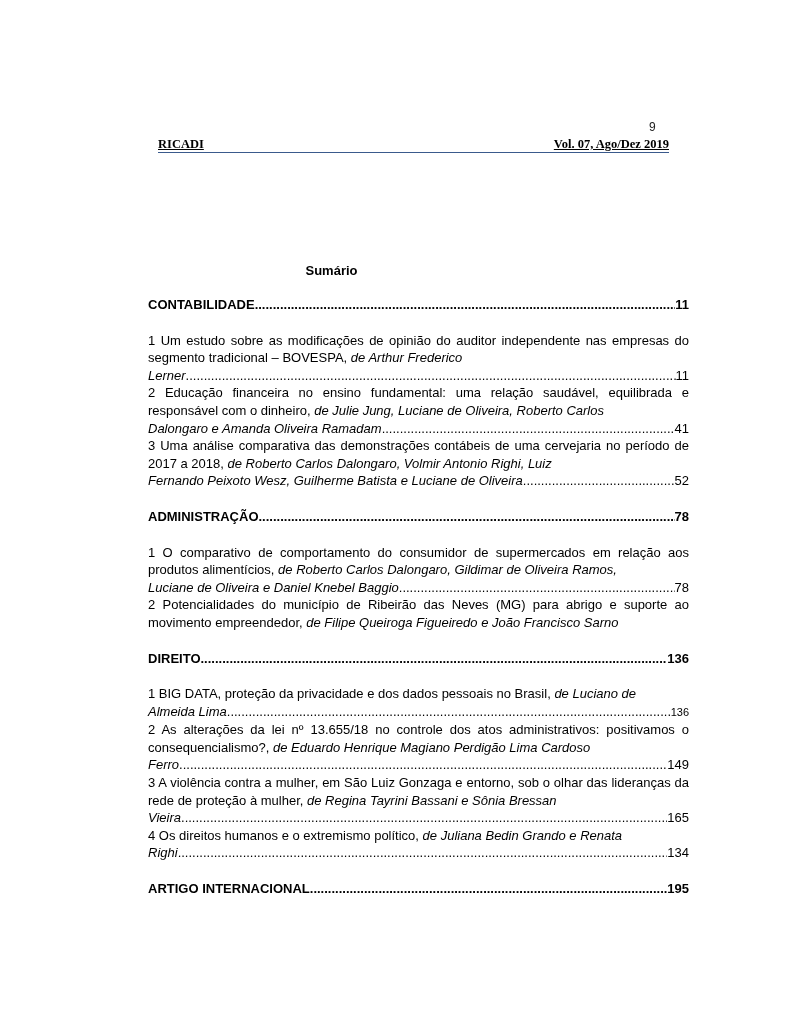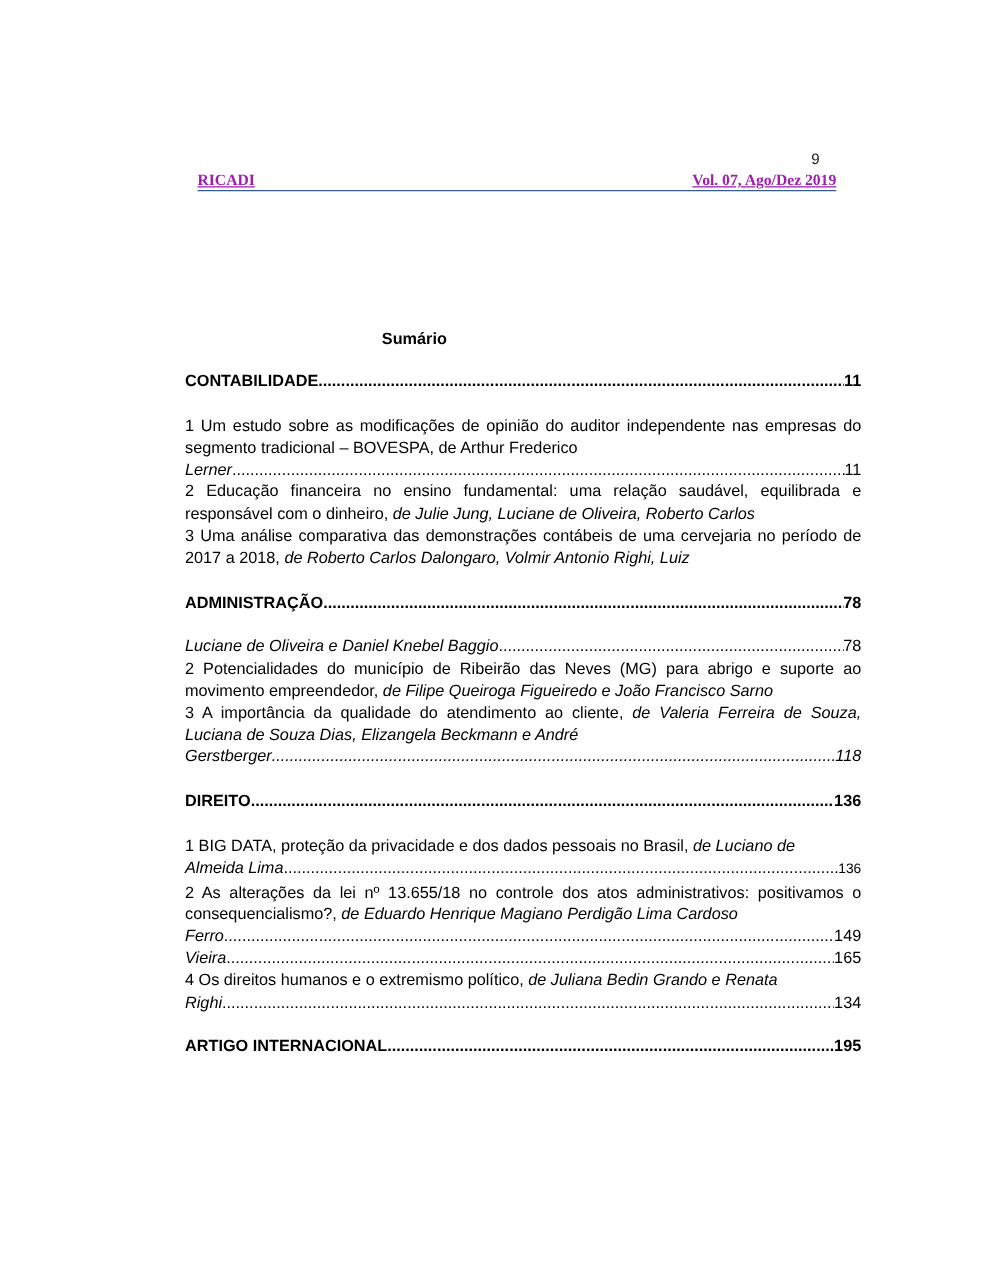--- a/index.html
+++ b/index.html
@@ -1,18 +1,18 @@
 <!DOCTYPE html>
 <html><head>
   <meta charset="utf-8">
   <style>
     html, body { margin: 0; padding: 0; background: #ffffff; }
     body { width: 791px; height: 1024px; position: relative; overflow: hidden; font-family: "Liberation Sans", sans-serif; color: #000; }
     .page-number { position: absolute; left: 649px; top: 120px; font-family: "Liberation Sans", sans-serif; font-size: 12px; color: #222; }
-    .running-header { position: absolute; left: 158px; top: 136px; width: 511px; height: 16px; border-bottom: 1.5px solid #3a5a8c; font-family: "Liberation Serif", serif; font-weight: bold; font-size: 12.5px; color: #a21caf; }
+    .running-header { position: absolute; left: 158px; top: 136px; width: 511px; height: 16px; border-bottom: 1.5px solid #3a5a8c; font-family: "Liberation Serif", serif; font-weight: bold; font-size: 12.5px; color: #000000; }
     .running-header .left { position: absolute; left: 0; bottom: 0; text-decoration: underline; }
     .running-header .right { position: absolute; right: 0; bottom: 0; text-decoration: underline; margin-left: 48px; }
     .toc-title { position: absolute; left: 0; width: 663px; top: 263px; text-align: center; font-weight: bold; font-size: 13px; }
     .toc { position: absolute; left: 136px; top: 296px; width: 541px; font-size: 13px; line-height: 17.6px; margin-left: 12px; }
     .section { display: flex; font-weight: bold; font-size: 13px; align-items: baseline; }
     .section .dots { flex: 1; overflow: hidden; white-space: nowrap; }
     .section .dots::before { content: "......................................................................................................................................................................................................................"; font-weight: bold; }
     .entries { margin-top: 18px; margin-bottom: 18px; }
     .leader { display: flex; align-items: baseline; }
     .leader .dots { flex: 1; overflow: hidden; white-space: nowrap; }
@@ -35,70 +35,73 @@
 
   <div class="section">
     <span>CONTABILIDADE</span>
     <span class="dots"></span>
     <span>11</span>
   </div>
   <div class="entries">
     <div class="entry-block">
       <div class="entry-body">
         <span>1 Um estudo sobre as modificações de opinião do auditor independente nas empresas do segmento tradicional – BOVESPA,</span>
-        <span class="authors" style="">de Arthur Frederico</span>
+        <span class="authors" style="font-style:italic">de Arthur Frederico</span>
       </div>
       <div class="leader">
         <span style="font-style:italic">Lerner</span>
         <span class="dots"></span>
         <span>11</span>
       </div>
     </div>
     <div class="entry-block">
       <div class="entry-body">
         <span>2 Educação financeira no ensino fundamental: uma relação saudável, equilibrada e responsável com o dinheiro,</span>
         <span style="font-style:italic">de Julie Jung, Luciane de Oliveira, Roberto Carlos</span>
       </div>
+      <div class="leader">
+        <span style="font-style:italic">Dalongaro e Amanda Oliveira Ramadam</span>
+        <span class="dots"></span>
+        <span>41</span>
+      </div>
     </div>
     <div class="entry-block">
       <div class="entry-body">
         <span>3 Uma análise comparativa das demonstrações contábeis de uma cervejaria no período de 2017 a 2018,</span>
         <span style="font-style:italic">de Roberto Carlos Dalongaro, Volmir Antonio Righi, Luiz</span>
+      </div>
+      <div class="leader">
+        <span style="font-style:italic">Fernando Peixoto Wesz, Guilherme Batista e Luciane de Oliveira</span>
+        <span class="dots"></span>
+        <span>52</span>
       </div>
     </div>
   </div>
 
   <div class="section">
     <span>ADMINISTRAÇÃO</span>
     <span class="dots"></span>
     <span>78</span>
   </div>
   <div class="entries">
     <div class="entry-block">
+      <div class="entry-body">
+        <span>1 O comparativo de comportamento do consumidor de supermercados em relação aos produtos alimentícios,</span>
+        <span style="font-style:italic">de Roberto Carlos Dalongaro, Gildimar de Oliveira Ramos,</span>
+      </div>
       <div class="leader">
         <span style="font-style:italic">Luciane de Oliveira e Daniel Knebel Baggio</span>
         <span class="dots"></span>
         <span>78</span>
       </div>
     </div>
     <div class="entry-block">
       <div class="entry-body">
         <span>2 Potencialidades do município de Ribeirão das Neves (MG) para abrigo e suporte ao movimento empreendedor,</span>
         <span style="font-style:italic">de Filipe Queiroga Figueiredo e João Francisco Sarno</span>
-      </div>
-    </div>
-    <div class="entry-block">
-      <div class="entry-body">
-        <span>3 A importância da qualidade do atendimento ao cliente,</span>
-        <span style="font-style:italic">de Valeria Ferreira de Souza, Luciana de Souza Dias, Elizangela Beckmann e André</span>
-      </div>
-      <div class="leader" style="font-style:italic">
-        <span>Gerstberger</span>
-        <span class="dots"></span>
-        <span>118</span>
       </div>
     </div>
   </div>
 
   <div class="section">
     <span>DIREITO</span>
     <span class="dots"></span>
     <span>136</span>
   </div>
   <div class="entries">
@@ -118,20 +121,24 @@
         <span>2 As alterações da lei nº 13.655/18 no controle dos atos administrativos: positivamos o consequencialismo?,</span>
         <span style="font-style:italic">de Eduardo Henrique Magiano Perdigão Lima Cardoso</span>
       </div>
       <div class="leader">
         <span style="font-style:italic">Ferro</span>
         <span class="dots"></span>
         <span>149</span>
       </div>
     </div>
     <div class="entry-block">
+      <div class="entry-body">
+        <span>3 A violência contra a mulher, em São Luiz Gonzaga e entorno, sob o olhar das lideranças da rede de proteção à mulher,</span>
+        <span style="font-style:italic">de Regina Tayrini Bassani e Sônia Bressan</span>
+      </div>
       <div class="leader">
         <span style="font-style:italic">Vieira</span>
         <span class="dots"></span>
         <span>165</span>
       </div>
     </div>
     <div class="entry-block">
       <div class="entry-body">
         <span>4 Os direitos humanos e o extremismo político,</span>
         <span style="font-style:italic">de Juliana Bedin Grando e Renata</span>

